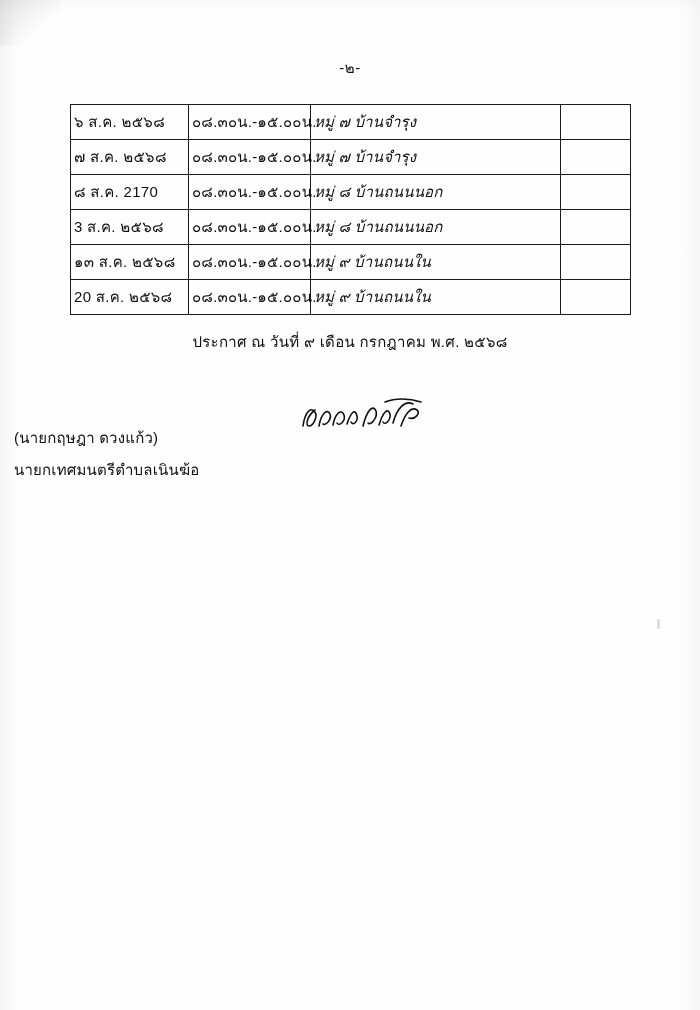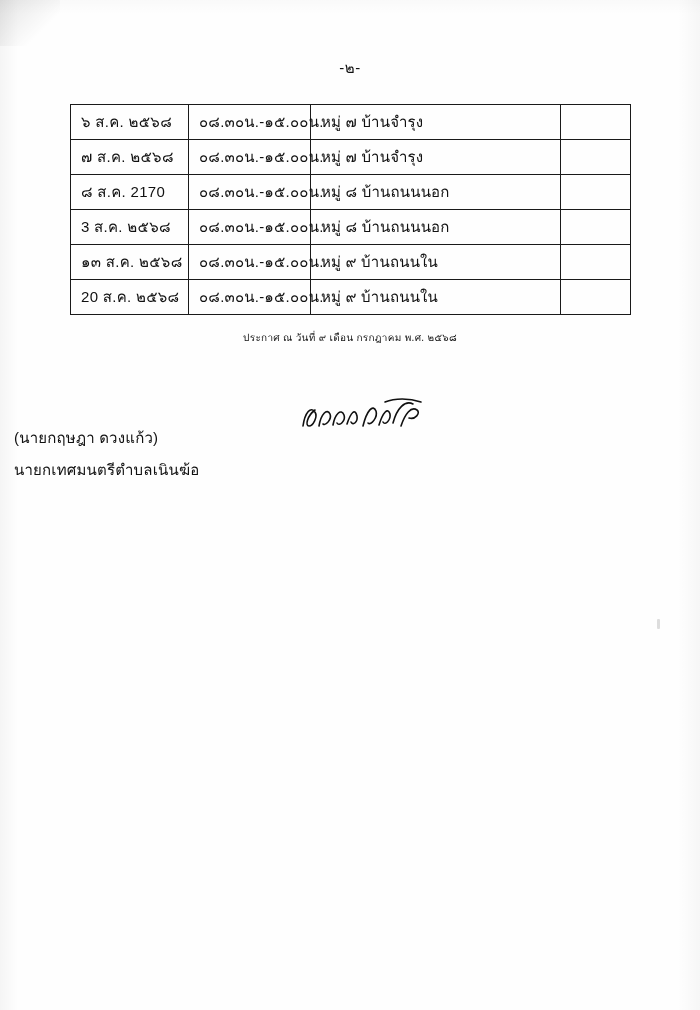--- a/index.html
+++ b/index.html
@@ -39,40 +39,40 @@
     top: 104px;
     left: 70px;
     width: 560px;
     border-collapse: collapse;
     table-layout: fixed;
   }
   table.schedule td {
     border: 1px solid #1a1a1a;
     height: 34px;
     font-size: 15px;
-    padding: 0 10px;
+    padding: 0 3px;
     vertical-align: middle;
     white-space: nowrap;
   }
   col.c-date { width: 118px; }
   col.c-time { width: 122px; }
   col.c-place { width: 250px; }
   col.c-note { width: 70px; }
 
   .cell-date { letter-spacing: 0.3px; }
   .cell-time { letter-spacing: 0.2px; }
-  .cell-place { letter-spacing: 0.2px; }
+  .cell-place { letter-spacing: 0.2px; font-style: italic; }
 
   .announce-line {
     position: absolute;
     top: 330px;
     left: 0;
     width: 100%;
     text-align: center;
-    font-size: 10px;
+    font-size: 15px;
     letter-spacing: 0.3px;
   }
   .signature-block {
     position: absolute;
     top: 398px;
     left: 14px;
     width: 100%;
     text-align: left;
   }
   .signature-scribble {

